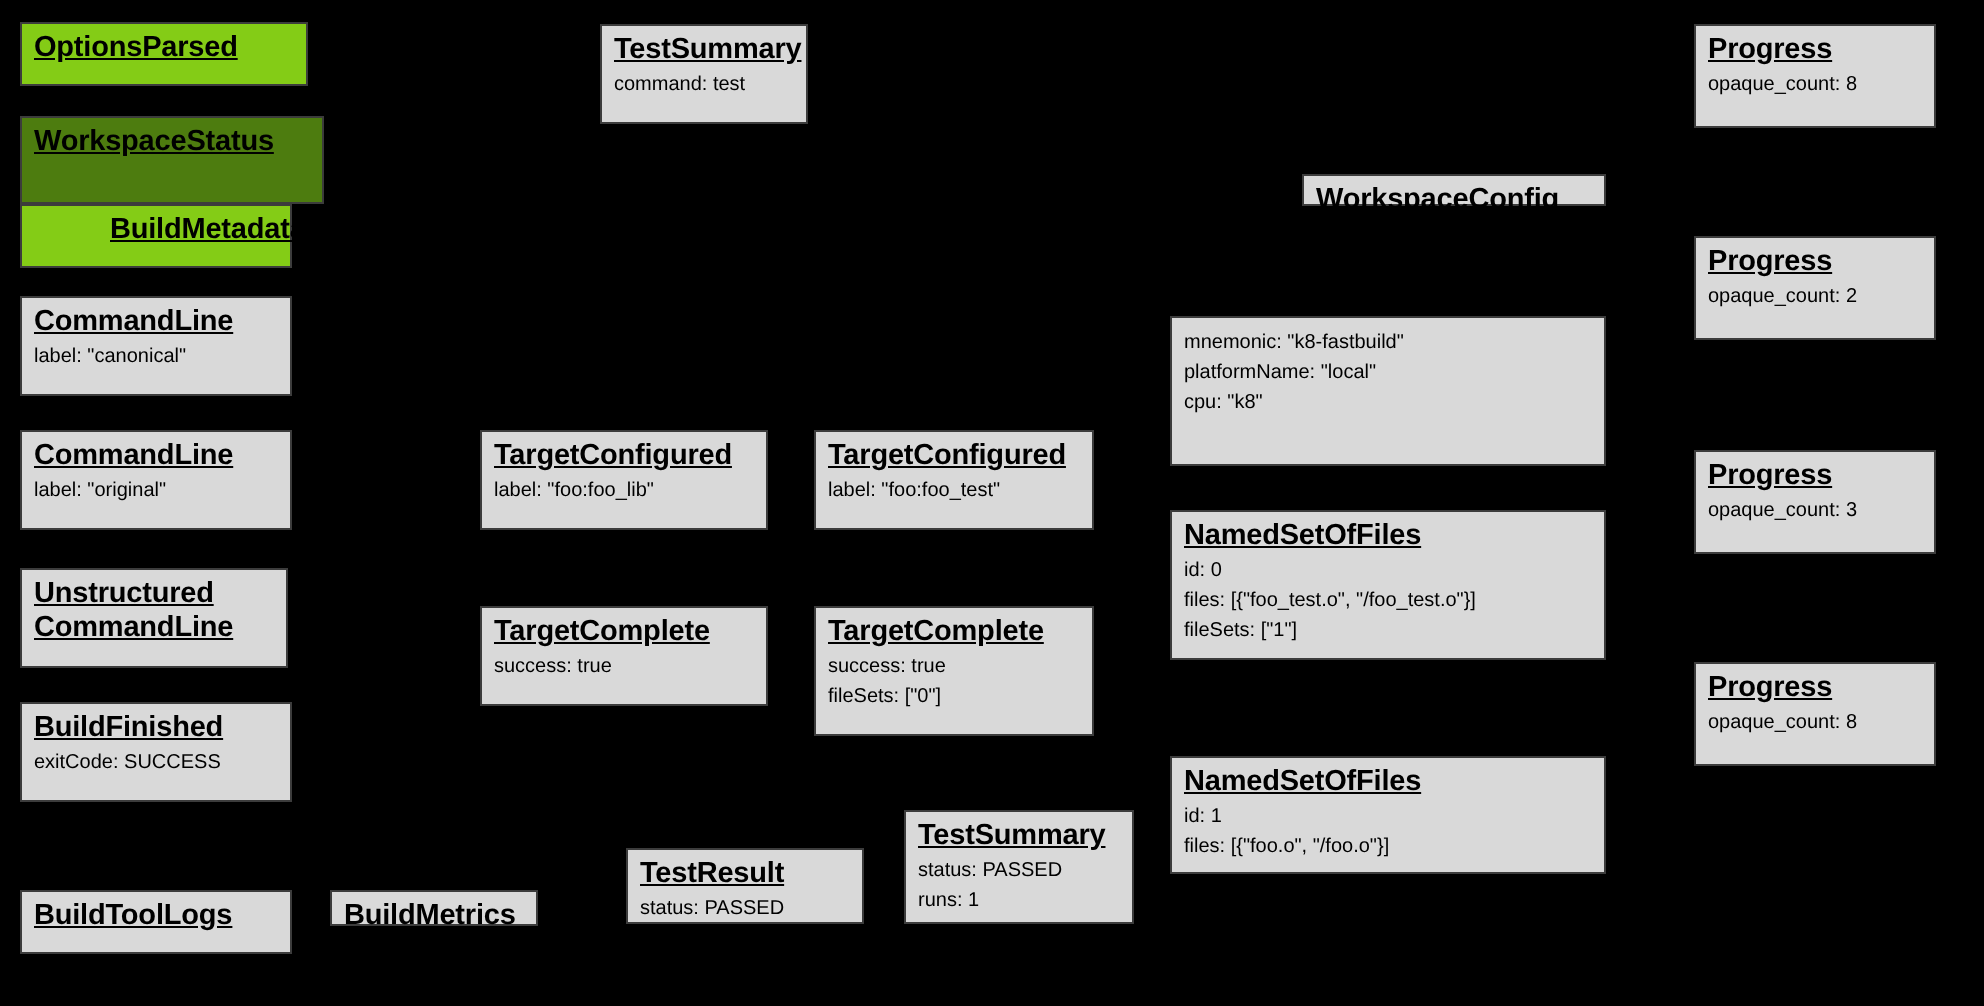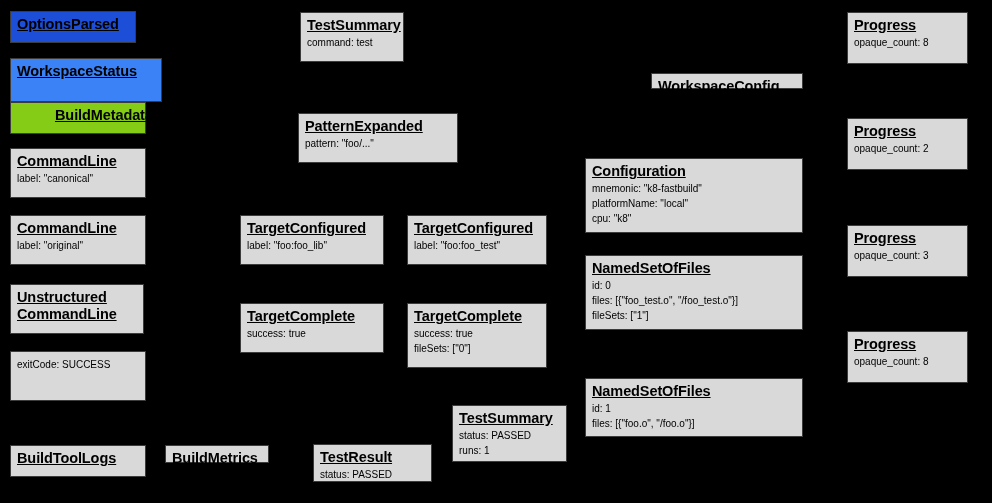--- a/index.html
+++ b/index.html
@@ -37,89 +37,85 @@
     line-height: 15px;
     white-space: pre-line;
     margin-top: 1px;
   }
   .node-fields:empty { display: none; }
 </style>
 </head>
 <body>
 
 <div id="canvas" style="background: rgb(0, 0, 0);">
-    <div class="node" style="left: 10px; top: 11px; width: 126px; height: 32px; background: #1d4ed8; border-color: rgb(60, 60, 60); color: rgb(0, 0, 0);">
+    <div class="node" style="left: 10px; top: 11px; width: 144px; height: 32px; background: #84cc16; border-color: rgb(60, 60, 60); color: rgb(0, 0, 0);">
       <div class="node-title">OptionsParsed</div>
     </div>
-    <div class="node" style="left: 10px; top: 58px; width: 152px; height: 44px; background: #3b82f6; border-color: rgb(60, 60, 60); color: rgb(0, 0, 0);">
+    <div class="node" style="left: 10px; top: 58px; width: 152px; height: 44px; background: #4d7c0f; border-color: rgb(60, 60, 60); color: rgb(0, 0, 0);">
       <div class="node-title">WorkspaceStatus</div>
     </div>
     <div class="node" style="left: 10px; top: 102px; width: 136px; height: 32px; background: #84cc16; border-color: rgb(60, 60, 60); color: rgb(0, 0, 0); padding-left: 44px;">
       <div class="node-title">BuildMetadata</div>
     </div>
     <div class="node" style="left: 10px; top: 148px; width: 136px; height: 50px; background: rgb(217, 217, 217); border-color: rgb(60, 60, 60); color: rgb(0, 0, 0);">
       <div class="node-title">CommandLine</div>
       <div class="node-fields">label: "canonical"</div>
     </div>
     <div class="node" style="left: 10px; top: 215px; width: 136px; height: 50px; background: rgb(217, 217, 217); border-color: rgb(60, 60, 60); color: rgb(0, 0, 0);">
       <div class="node-title">CommandLine</div>
       <div class="node-fields">label: "original"</div>
     </div>
     <div class="node" style="left: 10px; top: 284px; width: 134px; height: 50px; background: rgb(217, 217, 217); border-color: rgb(60, 60, 60); color: rgb(0, 0, 0);">
       <div class="node-title">Unstructured
 CommandLine</div>
     </div>
     <div class="node" style="left: 10px; top: 351px; width: 136px; height: 50px; background: rgb(217, 217, 217); border-color: rgb(60, 60, 60); color: rgb(0, 0, 0);">
+      <div class="node-title">BuildFinished</div>
       <div class="node-fields">exitCode: SUCCESS</div>
     </div>
     <div class="node" style="left: 10px; top: 445px; width: 136px; height: 32px; background: rgb(217, 217, 217); border-color: rgb(60, 60, 60); color: rgb(0, 0, 0); text-decoration: underline;">
       <div class="node-title">BuildToolLogs</div>
     </div>
     <div class="node" style="left: 165px; top: 445px; width: 104px; height: 18px; background: rgb(217, 217, 217); border-color: rgb(60, 60, 60); color: rgb(0, 0, 0);">
       <div class="node-title">BuildMetrics</div>
     </div>
     <div class="node" style="left: 300px; top: 12px; width: 104px; height: 50px; background: rgb(217, 217, 217); border-color: rgb(60, 60, 60); color: rgb(0, 0, 0);">
       <div class="node-title">TestSummary</div>
       <div class="node-fields">command: test</div>
-    </div>
-    <div class="node" style="left: 298px; top: 113px; width: 160px; height: 50px; background: rgb(217, 217, 217); border-color: rgb(60, 60, 60); color: rgb(0, 0, 0);">
-      <div class="node-title">PatternExpanded</div>
-      <div class="node-fields">pattern: "foo/..."</div>
     </div>
     <div class="node" style="left: 240px; top: 215px; width: 144px; height: 50px; background: rgb(217, 217, 217); border-color: rgb(60, 60, 60); color: rgb(0, 0, 0);">
       <div class="node-title">TargetConfigured</div>
       <div class="node-fields">label: "foo:foo_lib"</div>
     </div>
     <div class="node" style="left: 407px; top: 215px; width: 140px; height: 50px; background: rgb(217, 217, 217); border-color: rgb(60, 60, 60); color: rgb(0, 0, 0);">
       <div class="node-title">TargetConfigured</div>
       <div class="node-fields">label: "foo:foo_test"</div>
     </div>
     <div class="node" style="left: 240px; top: 303px; width: 144px; height: 50px; background: rgb(217, 217, 217); border-color: rgb(60, 60, 60); color: rgb(0, 0, 0);">
       <div class="node-title">TargetComplete</div>
       <div class="node-fields">success: true</div>
     </div>
     <div class="node" style="left: 407px; top: 303px; width: 140px; height: 65px; background: rgb(217, 217, 217); border-color: rgb(60, 60, 60); color: rgb(0, 0, 0);">
       <div class="node-title">TargetComplete</div>
       <div class="node-fields">success: true
 fileSets: ["0"]</div>
     </div>
-    <div class="node" style="left: 313px; top: 444px; width: 119px; height: 38px; background: rgb(217, 217, 217); border-color: rgb(60, 60, 60); color: rgb(0, 0, 0);">
+    <div class="node" style="left: 313px; top: 424px; width: 119px; height: 38px; background: rgb(217, 217, 217); border-color: rgb(60, 60, 60); color: rgb(0, 0, 0);">
       <div class="node-title">TestResult</div>
       <div class="node-fields">status: PASSED</div>
     </div>
     <div class="node" style="left: 440px; top: 405px; width: 115px; height: 57px; background: rgb(217, 217, 217); border-color: rgb(60, 60, 60); color: rgb(0, 0, 0); margin-left: 12px;">
       <div class="node-title">TestSummary</div>
       <div class="node-fields">status: PASSED
 runs: 1</div>
     </div>
-    <div class="node" style="left: 651px; top: 73px; width: 152px; height: 16px; background: rgb(217, 217, 217); border-color: rgb(60, 60, 60); color: rgb(0, 0, 0);">
+    <div class="node" style="left: 651px; top: 87px; width: 152px; height: 16px; background: rgb(217, 217, 217); border-color: rgb(60, 60, 60); color: rgb(0, 0, 0);">
       <div class="node-title">WorkspaceConfig</div>
     </div>
     <div class="node" style="left: 585px; top: 158px; width: 218px; height: 75px; background: rgb(217, 217, 217); border-color: rgb(60, 60, 60); color: rgb(0, 0, 0);">
-      <div class="node-title">Configuration</div>
       <div class="node-fields">mnemonic: "k8-fastbuild"
 platformName: "local"
 cpu: "k8"</div>
     </div>
     <div class="node" style="left: 585px; top: 255px; width: 218px; height: 75px; background: rgb(217, 217, 217); border-color: rgb(60, 60, 60); color: rgb(0, 0, 0);">
       <div class="node-title">NamedSetOfFiles</div>
       <div class="node-fields">id: 0
 files: [{"foo_test.o", "/foo_test.o"}]
 fileSets: ["1"]</div>
     </div>

